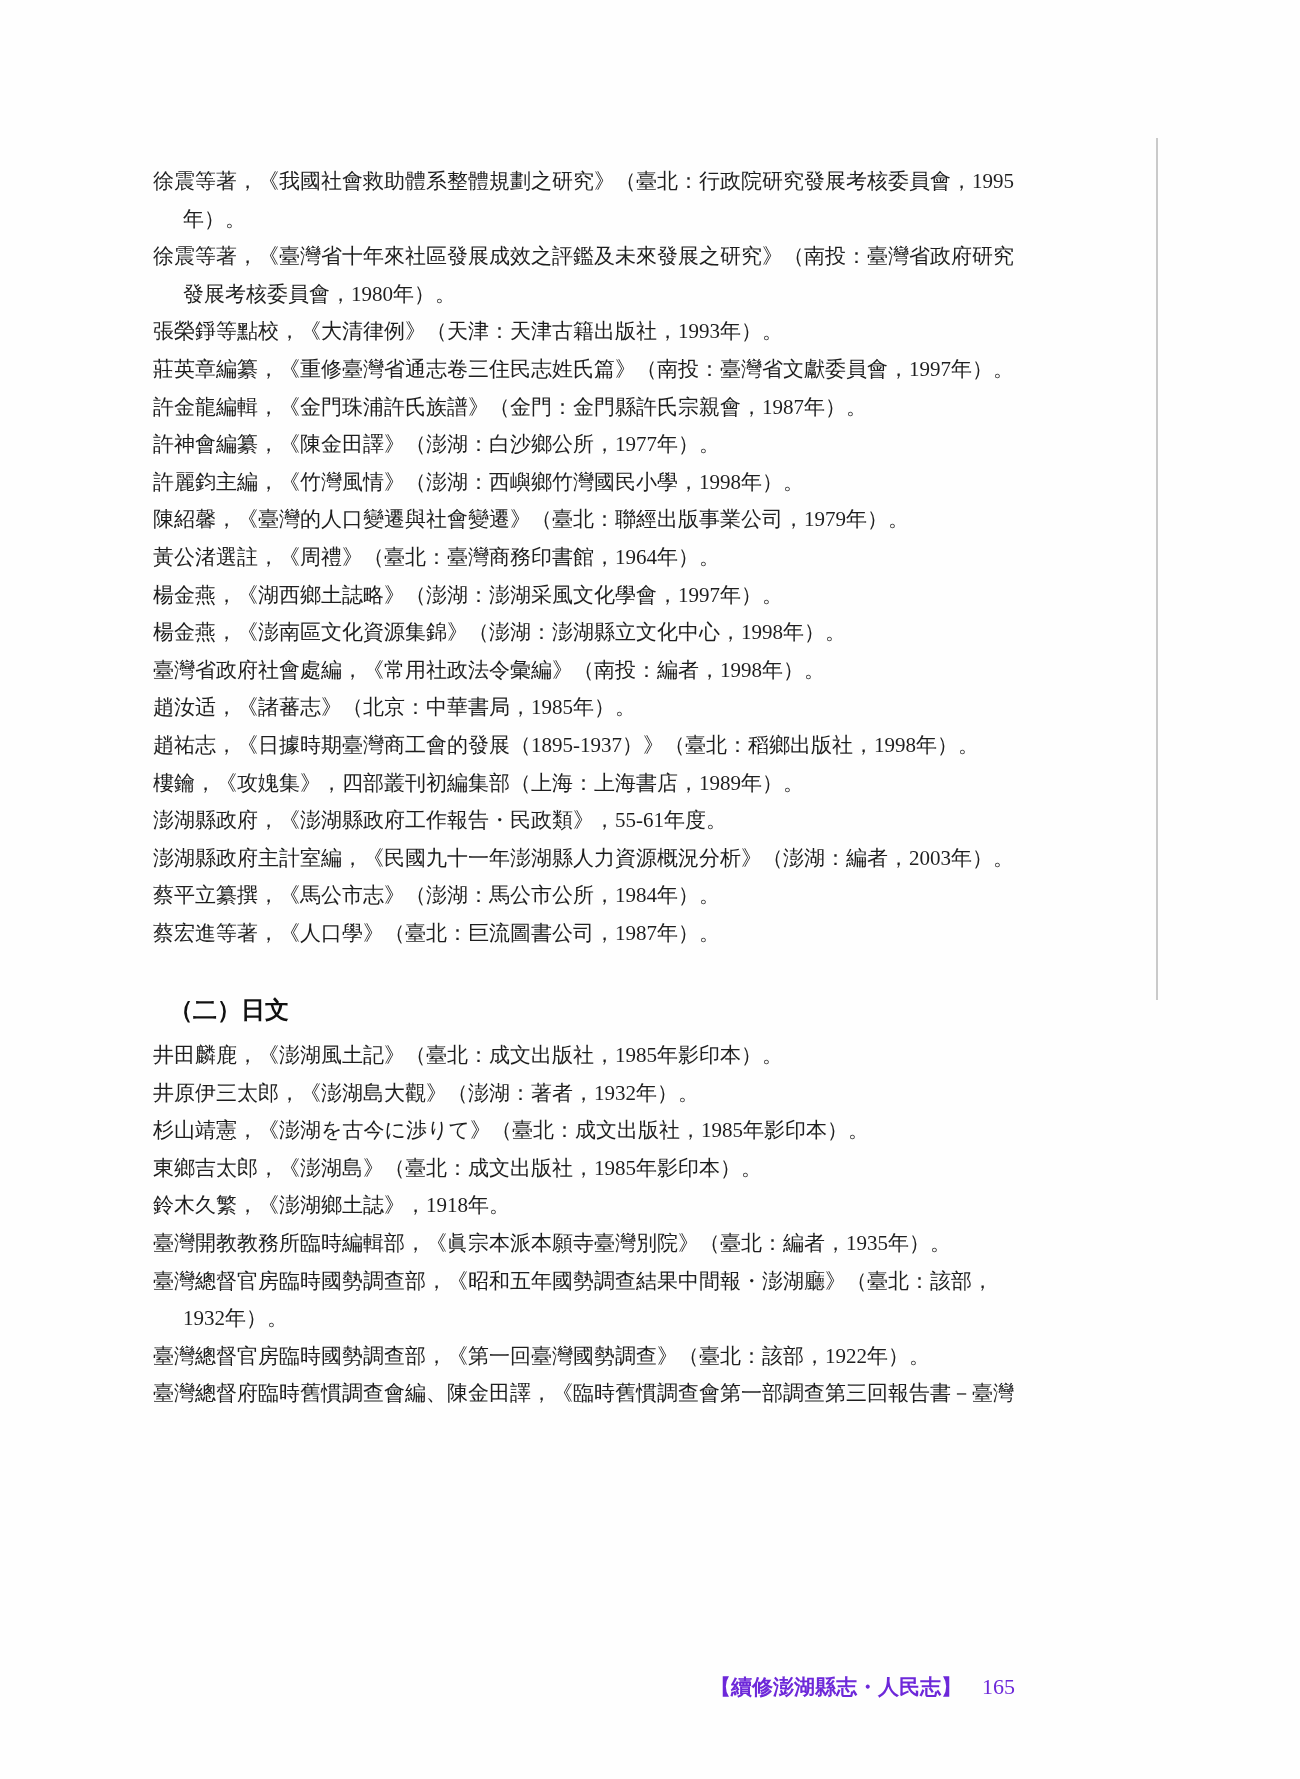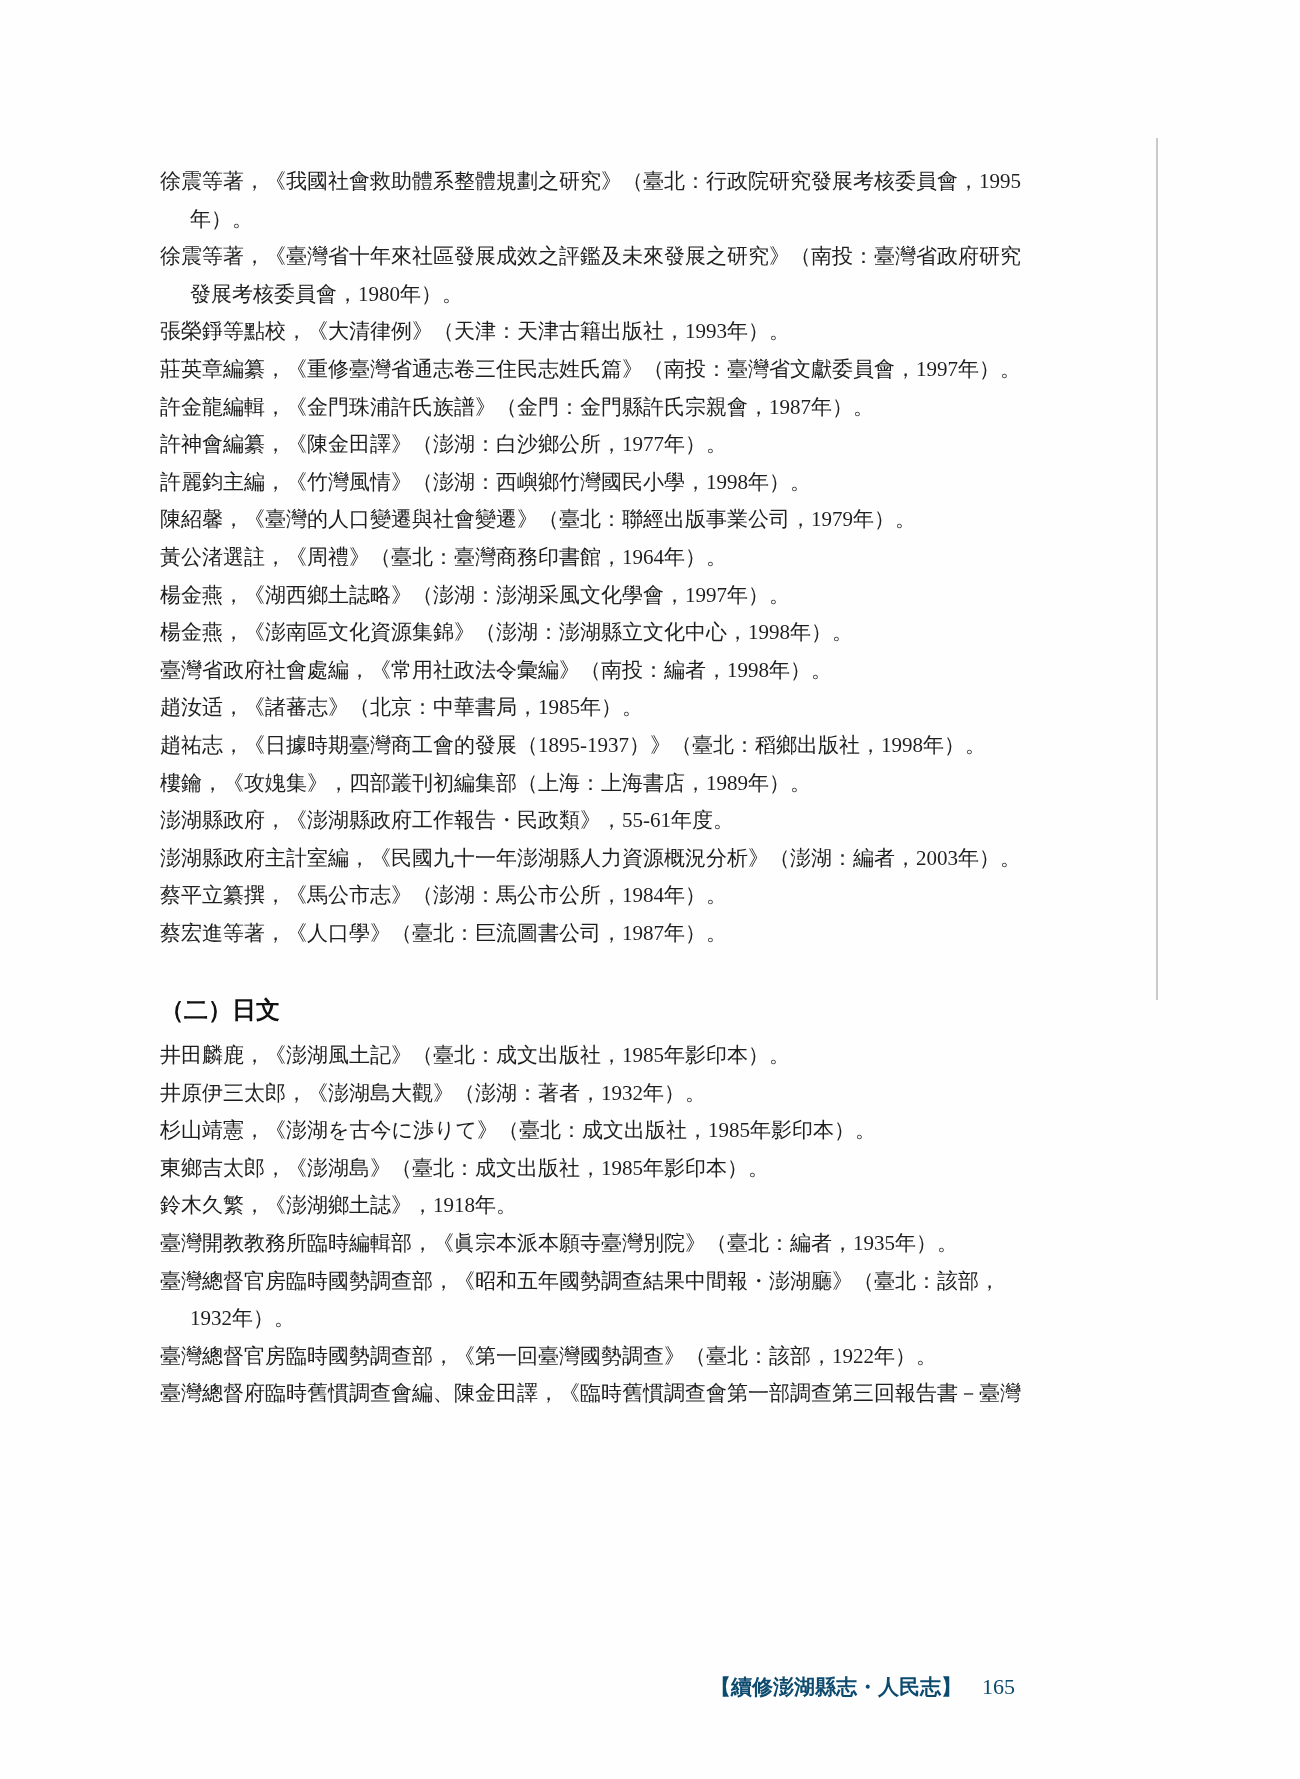--- a/index.html
+++ b/index.html
@@ -24,46 +24,46 @@
   .scan-line {
     position: absolute;
     left: 1156px;
     top: 138px;
     width: 2px;
     height: 862px;
     background: rgba(140,140,140,0.45);
   }
   .bib {
     position: absolute;
-    left: 160px;
+    left: 153px;
     top: 163px;
     width: 900px;
     font-size: 21px;
     line-height: 37.6px;
     letter-spacing: 0;
   }
   .bib-entry { margin: 0; }
   .bib-line { white-space: nowrap; }
   .bib-line.cont { padding-left: 30px; }
   .section-header {
-    margin: 39px 0 8px 0;
+    margin: 39px 0 8px 16px;
     font-family: "Liberation Sans", "DejaVu Sans", sans-serif;
     font-weight: bold;
     font-size: 24px;
     line-height: 37.6px;
     color: #111;
   }
   .page-footer {
     position: absolute;
     top: 1672px;
     right: 285px;
     font-size: 21px;
     line-height: 30px;
     white-space: nowrap;
-    color: #0c4a6e;
+    color: #6d28d9;
   }
   .footer-title { font-weight: bold; }
   .footer-num {
     margin-left: 20px;
     font-weight: normal;
     font-size: 22px;
   }
 </style>
 </head>
 <body>

